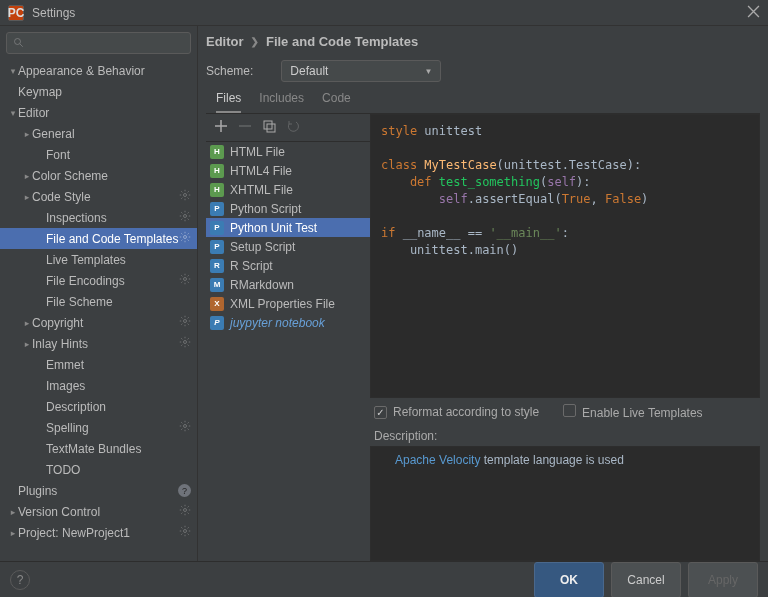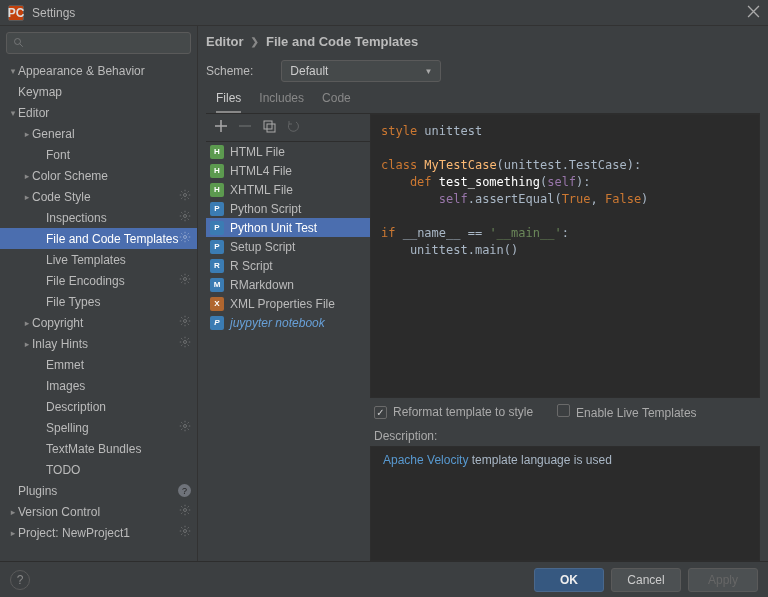--- a/index.html
+++ b/index.html
@@ -34,31 +34,31 @@
 .tlist{width:164px;display:flex;flex-direction:column;background:#3c3f41}
 .tbar{height:28px;display:flex;align-items:center;gap:10px;padding:0 8px;border-bottom:1px solid #2d2d2d}
 .tbar svg{width:14px;height:14px}
 .titems{flex:1}
 .trow{height:19px;display:flex;align-items:center;gap:6px;padding-left:4px}
 .trow.sel{background:#4b6eaf;color:#fff}
 .fi{width:14px;height:14px;border-radius:2px;display:flex;align-items:center;justify-content:center;font-size:8px;font-weight:bold;color:#fff}
 .fi.h{background:#5c9a4f}.fi.p{background:#3b7cb3}.fi.r{background:#3b7cb3}.fi.x{background:#b0662f}.fi.m{background:#3b7cb3}
 .trow.it{font-style:italic;color:#68a0d8}
 .editor{flex:1;background:#2b2b2b;border:1px solid #2d2d2d;padding:8px 10px;font-family:Consolas,monospace;font-size:12px;line-height:17px;color:#a9b7c6;white-space:pre}
-.kw{color:#cc7832}.cls{color:#fdba74}.fn{color:#ffffff}.sf{color:#9876aa}.bl{color:#cc7832}.str{color:#6a8759}
+.kw{color:#cc7832}.cls{color:#fdba74}.fn{color:#22c55e}.sf{color:#9876aa}.bl{color:#cc7832}.str{color:#6a8759}
 .opts{display:flex;align-items:center;gap:24px;height:28px;padding-left:4px;color:#aaa}
 .cb{width:13px;height:13px;border:1px solid #6a6a6a;border-radius:2px;display:inline-flex;align-items:center;justify-content:center;margin-right:6px}
 .cb.ck::after{content:"✓";color:#ccc;font-size:10px}
 .desc-l{height:20px;display:flex;align-items:center;color:#aaa;padding-left:4px}
-.desc{flex:0 0 115px;background:#2b2b2b;border:1px solid #2d2d2d;padding:6px 12px;color:#a9b7c6;font-size:12px}
+.desc{flex:0 0 115px;background:#2b2b2b;border:1px solid #2d2d2d;padding:6px 24px;color:#a9b7c6;font-size:12px}
 .desc a{color:#5899d0}
 .footer{height:36px;display:flex;align-items:center;padding:0 10px;border-top:1px solid #2d2d2d}
 .hbtn{width:20px;height:20px;border:1px solid #5a5a5a;border-radius:50%;color:#888;display:flex;align-items:center;justify-content:center}
 .footer .spacer{flex:1}
-.btn{height:24px;min-width:70px;padding:0 14px;margin-left:7px;border:1px solid #5a5a5a;border-radius:3px;background:#4c5052;color:#ccc;display:flex;align-items:center;justify-content:center}
+.btn{height:36px;min-width:70px;padding:0 14px;margin-left:7px;border:1px solid #5a5a5a;border-radius:3px;background:#4c5052;color:#ccc;display:flex;align-items:center;justify-content:center}
 .btn.pri{background:#365880;border-color:#4a688c;color:#eee;font-weight:bold}
 .btn.dis{color:#666}
 </style>
 </head>
 <body>
 
 <div class="titlebar">
   <div class="logo">PC</div>
   <span>Settings</span>
   <div class="spacer"></div>
@@ -131,21 +131,21 @@
         <div class="tree-item d2">
           <span class="arrow"></span>
           <span>File Encodings</span>
           <span class="gear"><svg viewBox="0 0 16 16">
               <circle cx="8" cy="8" r="2" fill="none" stroke="currentColor"></circle>
               <path d="M8 1v2M8 13v2M1 8h2M13 8h2M3 3l1.5 1.5M11.5 11.5L13 13M13 3l-1.5 1.5M4.5 11.5L3 13" stroke="currentColor"></path>
             </svg></span>
         </div>
         <div class="tree-item d2">
           <span class="arrow"></span>
-          <span>File Types</span>
+          <span>File Scheme</span>
         </div>
         <div class="tree-item d1">
           <span class="arrow">▸</span>
           <span>Copyright</span>
           <span class="gear"><svg viewBox="0 0 16 16">
               <circle cx="8" cy="8" r="2" fill="none" stroke="currentColor"></circle>
               <path d="M8 1v2M8 13v2M1 8h2M13 8h2M3 3l1.5 1.5M11.5 11.5L13 13M13 3l-1.5 1.5M4.5 11.5L3 13" stroke="currentColor"></path>
             </svg></span>
         </div>
         <div class="tree-item d1">
@@ -292,21 +292,21 @@
         <div class="editor"><span class="kw">style</span><span> unittest</span>
 
 <span class="kw">class </span><span class="cls">MyTestCase</span><span>(unittest.TestCase):</span>
 <span class="kw">    def </span><span class="fn">test_something</span><span>(</span><span class="sf">self</span><span>):</span>
 <span>        </span><span class="sf">self</span><span>.assertEqual(</span><span class="bl">True</span><span>, </span><span class="bl">False</span><span>)</span>
 
 <span class="kw">if </span><span>__name__ == </span><span class="str">'__main__'</span><span>:</span>
 <span>    unittest.main()</span>
 </div>
         <div class="opts">
-          <label><span class="cb ck"></span><span>Reformat template to style</span></label>
+          <label><span class="cb ck"></span><span>Reformat according to style</span></label>
           <label><span class="cb"></span><span>Enable Live Templates</span></label>
         </div>
         <div class="desc-l">Description:</div>
         <div class="desc"><a>Apache Velocity</a><span> template language is used</span></div>
       </div>
     </div>
   </div>
 </div>
 
 <div class="footer">

